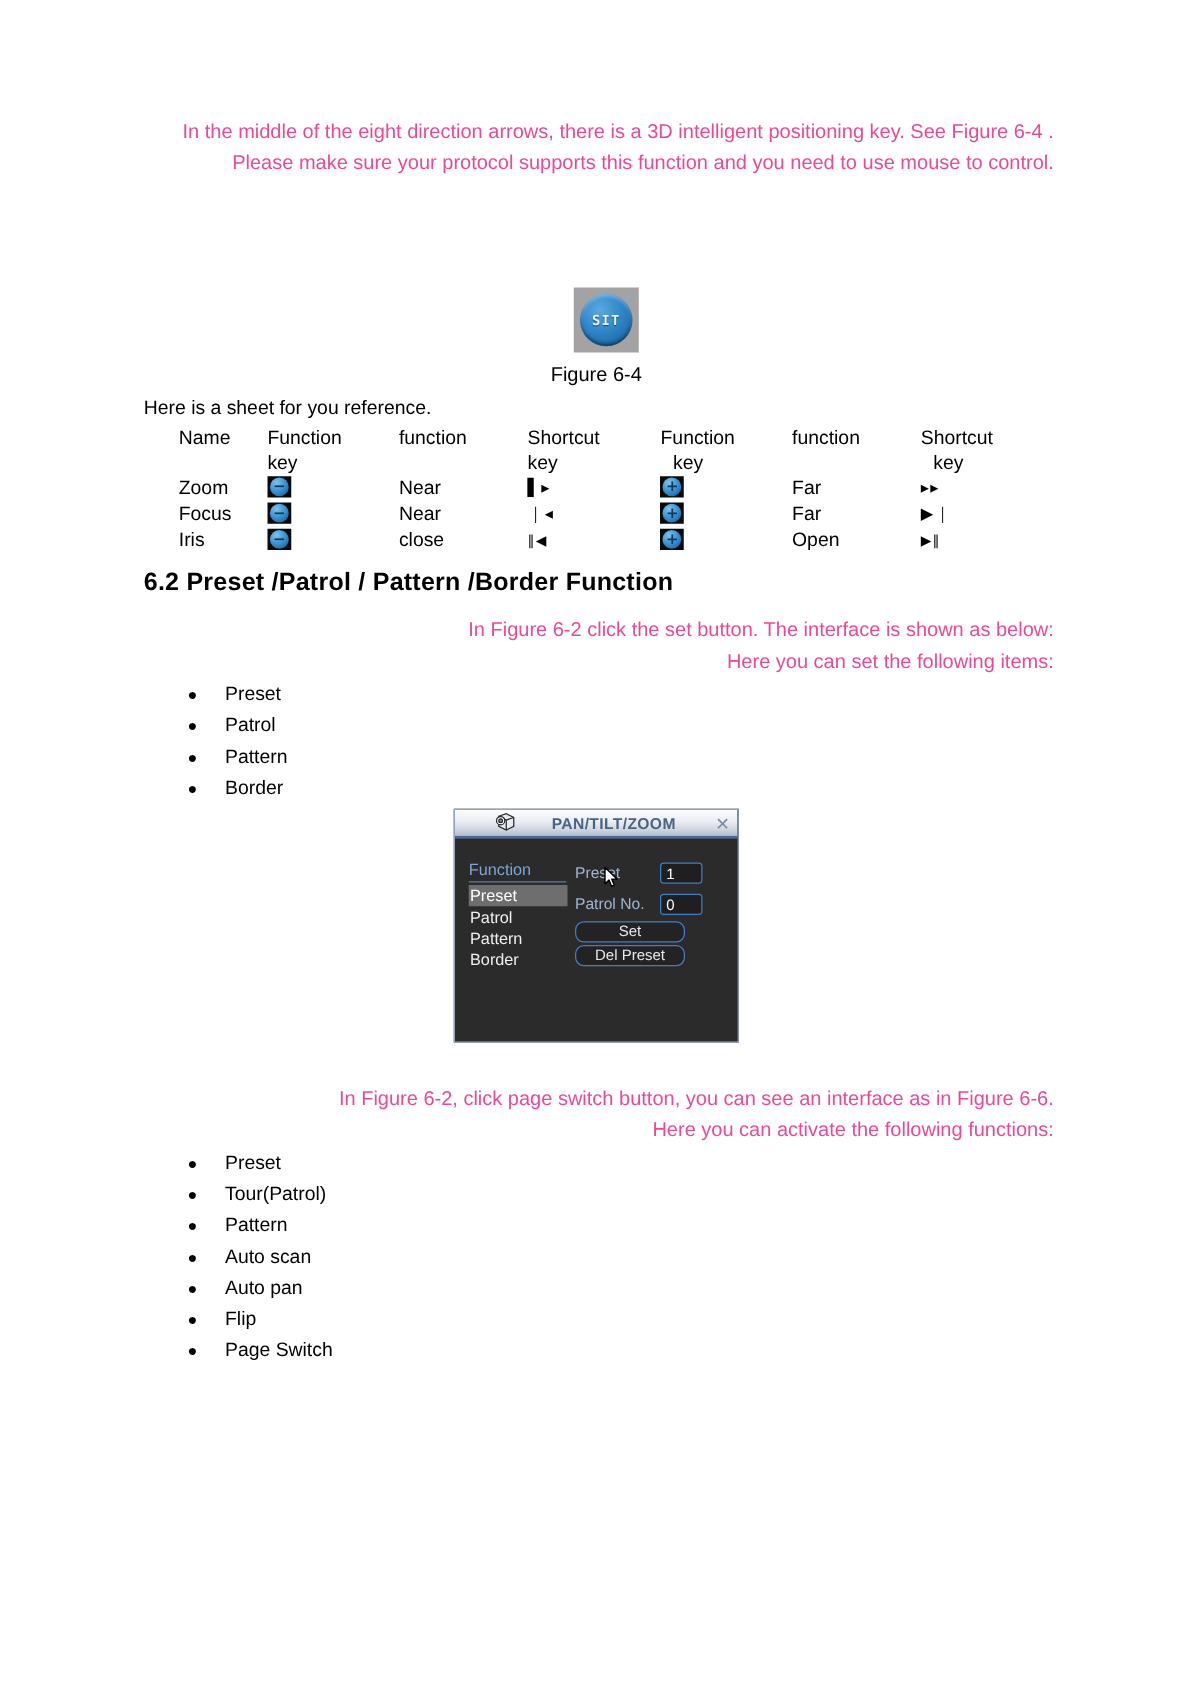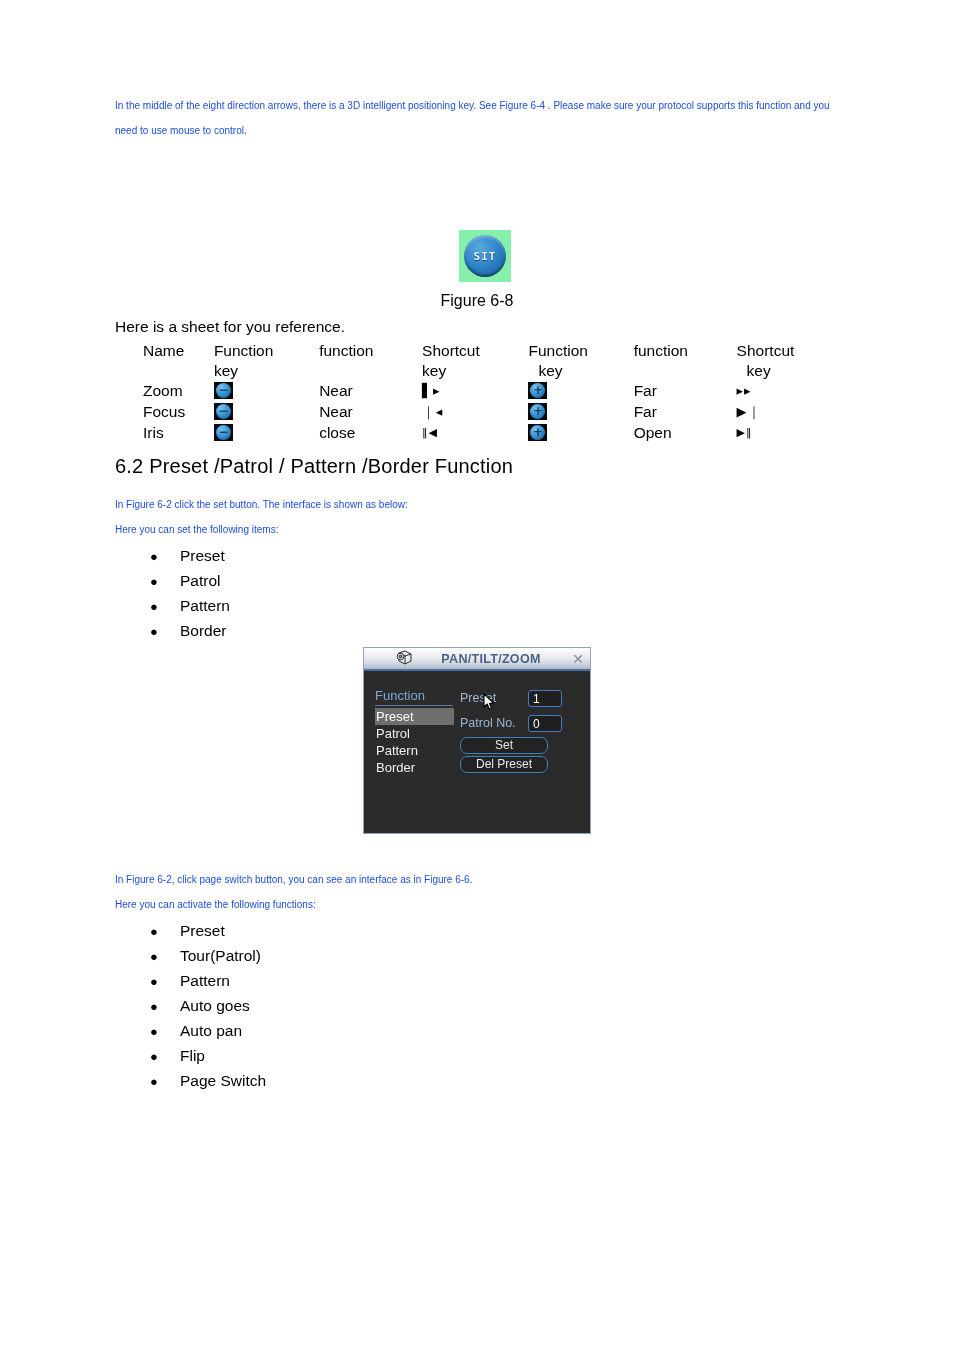--- a/index.html
+++ b/index.html
@@ -18,36 +18,36 @@
   .page {
     position: absolute;
     left: 0; top: 0;
     width: 954px;
     height: 1350px;
   }
   .body-text {
     position: absolute;
     left: 115px;
     width: 728px;
-    font-size: 10px;
+    font-size: 16px;
     line-height: 25px;
-    color: #1d4ed8;
-    text-align: left;
+    color: #ec4899;
+    text-align: right;
   }
   .para-1 { top: 93px; }
   .para-2 { top: 168px; }
 
   
   .fig4-wrap {
     position: absolute;
     left: 459px;
     top: 230px;
     width: 52px;
     height: 52px;
-    background: #86efac;
+    background: #a3a3a3;
     display: flex;
     align-items: center;
     justify-content: center;
   }
   .fig4-circle {
     width: 42px;
     height: 42px;
     border-radius: 50%;
     background: radial-gradient(circle at 38% 30%, #5aa9e0 0%, #2f86c8 45%, #1d6aa8 80%, #15517f 100%);
     box-shadow: inset 0 -2px 3px rgba(0,0,0,.45), inset 0 2px 3px rgba(255,255,255,.35);
@@ -143,21 +143,21 @@
     letter-spacing: 1px;
   }
   .glyph-sm { font-size: 11px; }
 
   
   .section-head {
     position: absolute;
     left: 115px;
     top: 455px;
     font-size: 20px;
-    font-weight: normal;
+    font-weight: bold;
     letter-spacing: .2px;
   }
 
   
   .bullet-list {
     position: absolute;
     left: 150px;
     font-size: 15.5px;
     line-height: 25px;
   }
@@ -314,21 +314,21 @@
 <div class="page">
 
   <div class="body-text para-1">In the middle of the eight direction arrows, there is a 3D intelligent positioning key. See Figure 6-4 . Please make sure your protocol supports this function and you need to use mouse to control.</div>
 
 
   <div class="fig4-wrap">
     <div class="fig4-circle">
       <span class="fig4-label">SIT</span>
     </div>
   </div>
-  <div class="fig-caption cap-64">Figure 6-8</div>
+  <div class="fig-caption cap-64">Figure 6-4</div>
 
   <div class="sheet-intro">Here is a sheet for you reference.</div>
 
   <table class="ref-table">
     <thead>
       <tr>
         <th class="col-name">Name</th>
         <th class="col-fkey">Function</th>
         <th class="col-func">function</th>
         <th class="col-skey">Shortcut</th>
@@ -473,21 +473,21 @@
     <div class="bullet-row">
       <span class="bullet-dot">●</span>
       <span class="bullet-label">Tour(Patrol)</span>
     </div>
     <div class="bullet-row">
       <span class="bullet-dot">●</span>
       <span class="bullet-label">Pattern</span>
     </div>
     <div class="bullet-row">
       <span class="bullet-dot">●</span>
-      <span class="bullet-label">Auto goes</span>
+      <span class="bullet-label">Auto scan</span>
     </div>
     <div class="bullet-row">
       <span class="bullet-dot">●</span>
       <span class="bullet-label">Auto pan</span>
     </div>
     <div class="bullet-row">
       <span class="bullet-dot">●</span>
       <span class="bullet-label">Flip</span>
     </div>
     <div class="bullet-row">

